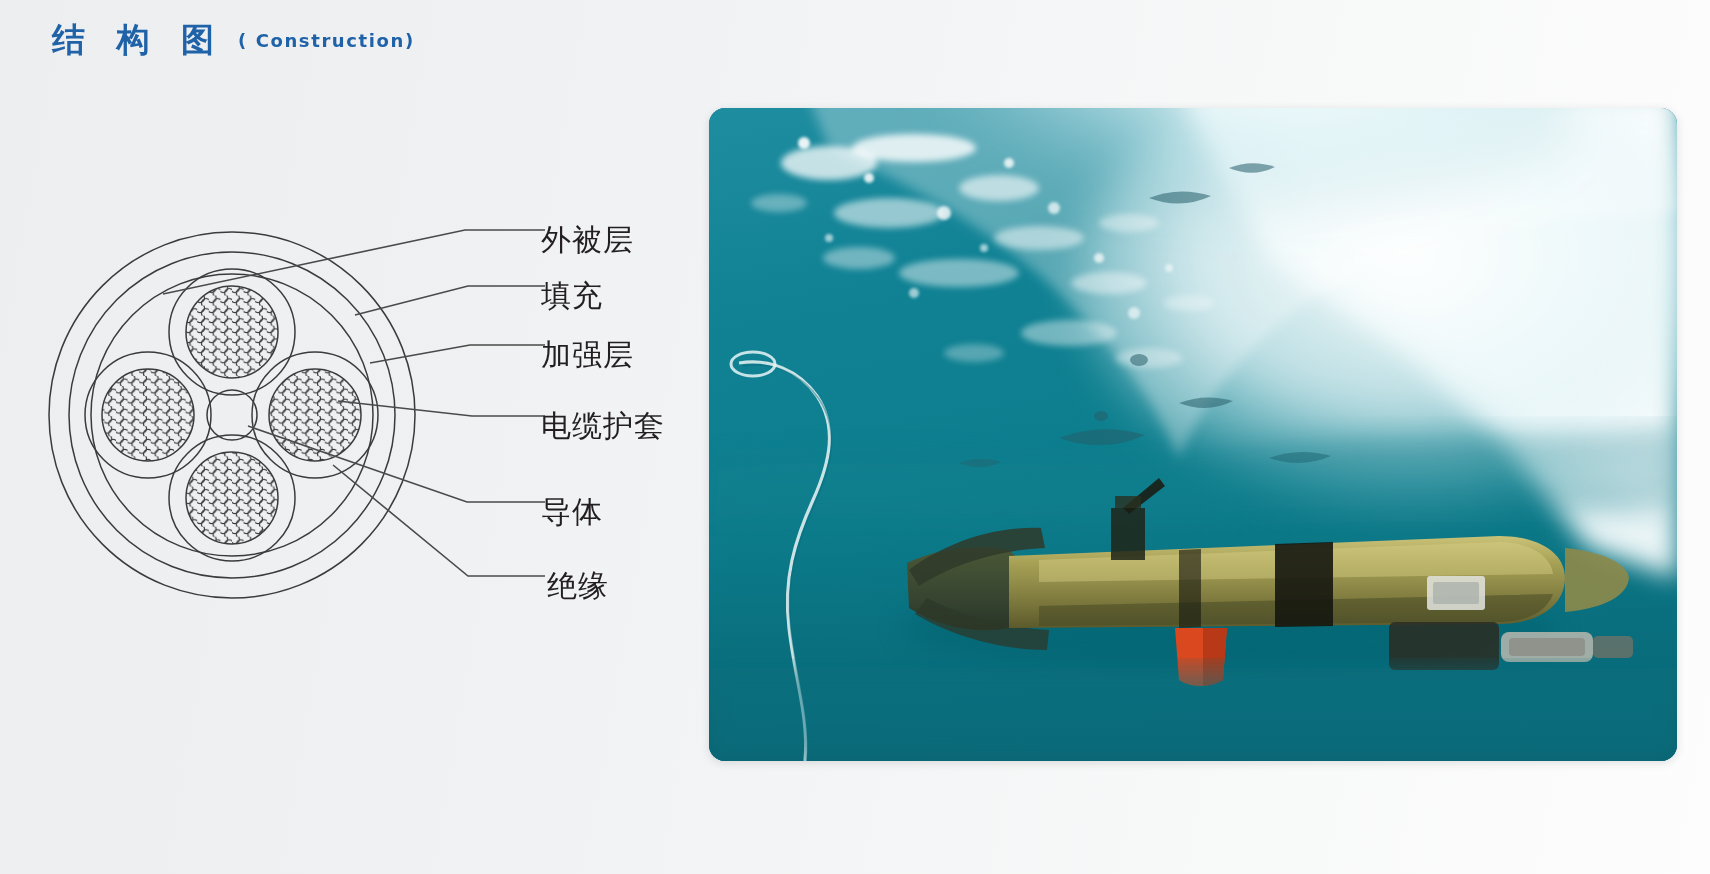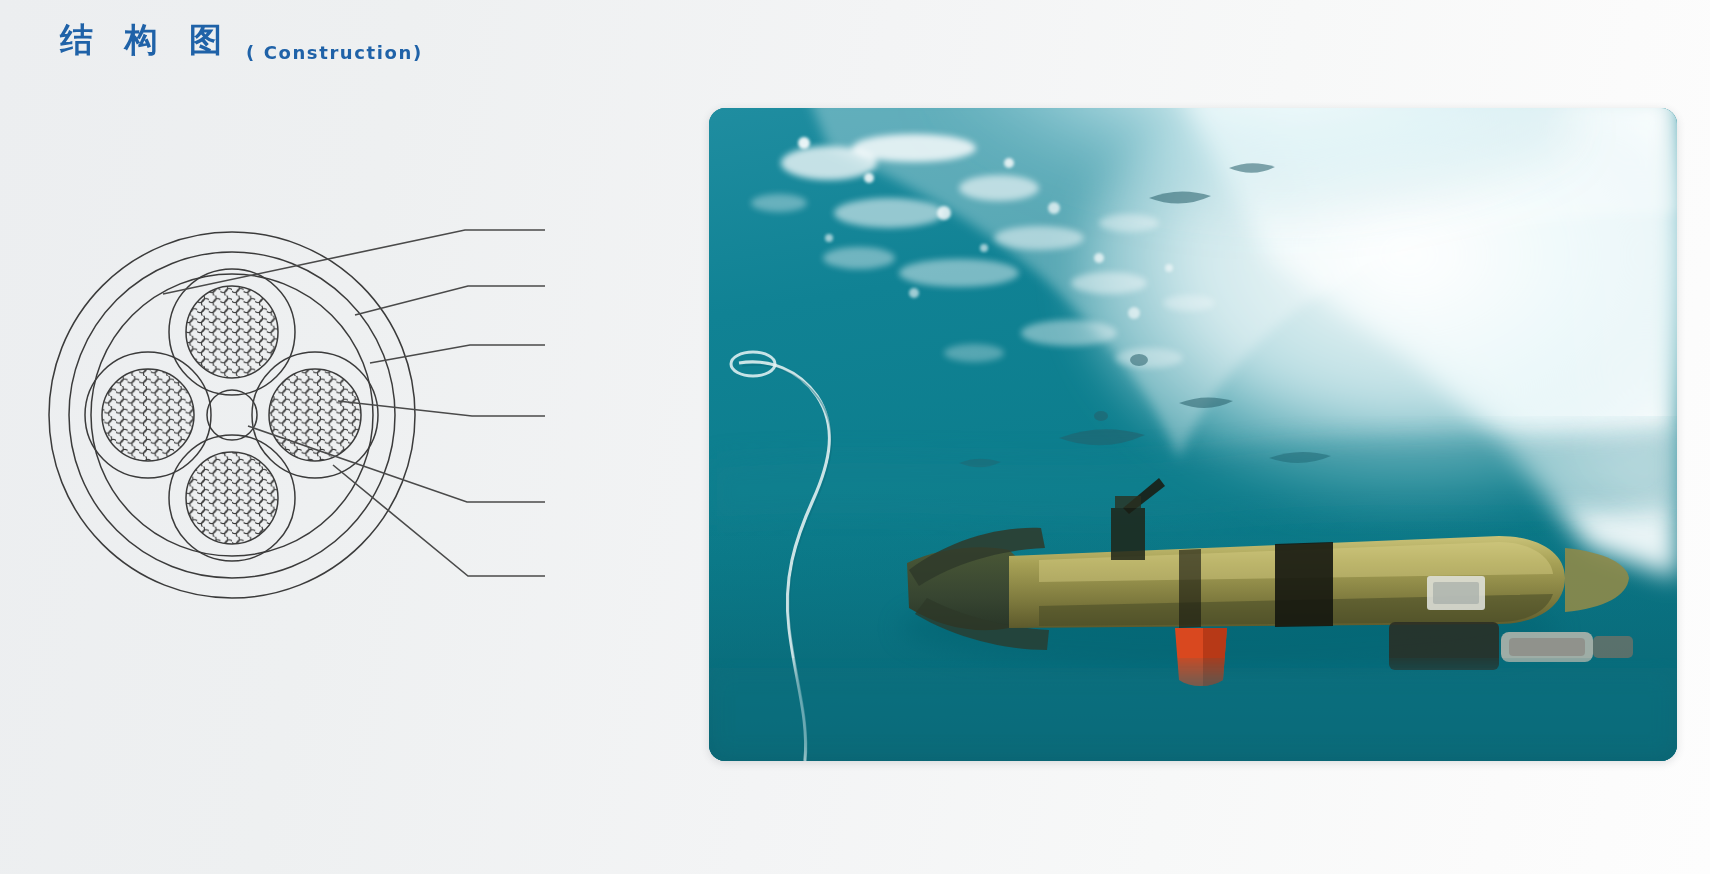--- a/index.html
+++ b/index.html
@@ -17,24 +17,24 @@
   }
 
   .page {
     position: absolute;
     inset: 0;
   }
 
   
   .heading {
     position: absolute;
-    left: 60px;
+    left: 52px;
     top: 18px;
     display: flex;
-    align-items: flex-end;
+    align-items: center;
     white-space: nowrap;
   }
   .heading-cn {
     font-size: 33px;
     font-weight: 700;
     color: #1f62a8;
     letter-spacing: 10px;
     font-family: "DejaVu Sans", "Liberation Sans", sans-serif;
   }
   .heading-en {
@@ -172,20 +172,28 @@
 
         <path d="M 338 216 L 472 231 L 545 231"></path>
 
         <path d="M 248 241 L 467 317 L 545 317"></path>
 
         <path d="M 333 280 L 468 391 L 545 391"></path>
       </g>
     </svg>
   </div>
 
+  <div class="labels">
+    <div class="label-item" style="top:20px">外被层</div>
+    <div class="label-item" style="top:76px">填充</div>
+    <div class="label-item" style="top:135px">加强层</div>
+    <div class="label-item" style="top:206px">电缆护套</div>
+    <div class="label-item" style="top:292px">导体</div>
+    <div class="label-item" style="top:366px; left:6px">绝缘</div>
+  </div>
 
   <div class="photo">
     <svg class="photo-svg" viewBox="0 0 968 653" preserveAspectRatio="none" xmlns="http://www.w3.org/2000/svg">
       <defs>
         <linearGradient id="waterG" x1="0" y1="0" x2="0.25" y2="1">
           <stop offset="0%" stop-color="#1f8da0"></stop>
           <stop offset="30%" stop-color="#108294"></stop>
           <stop offset="65%" stop-color="#0c7d8c"></stop>
           <stop offset="100%" stop-color="#0a7383"></stop>
         </linearGradient>

